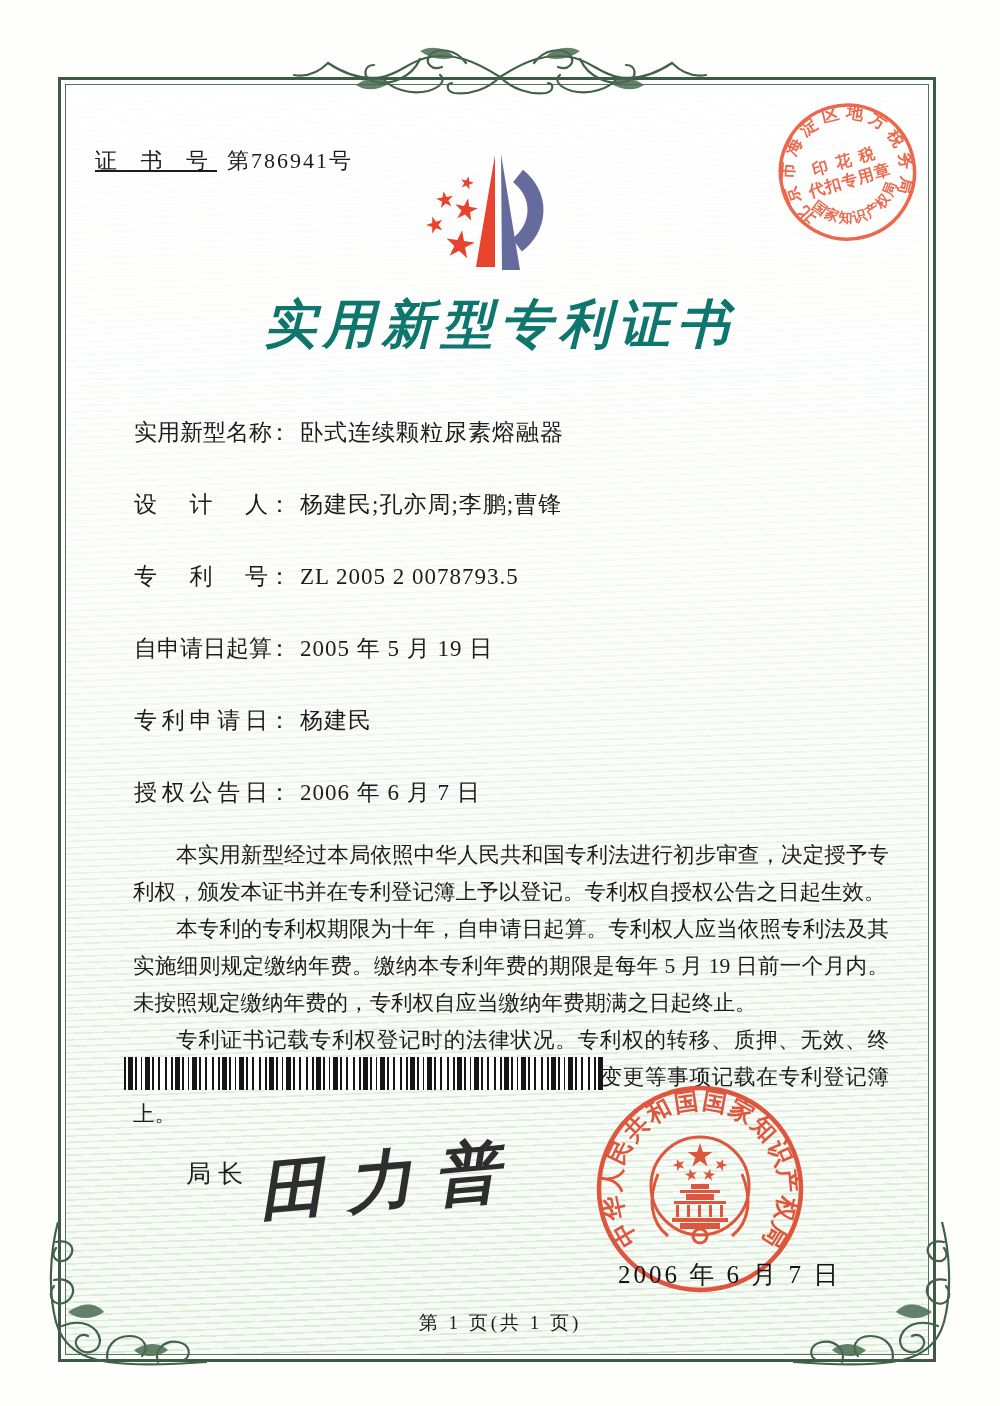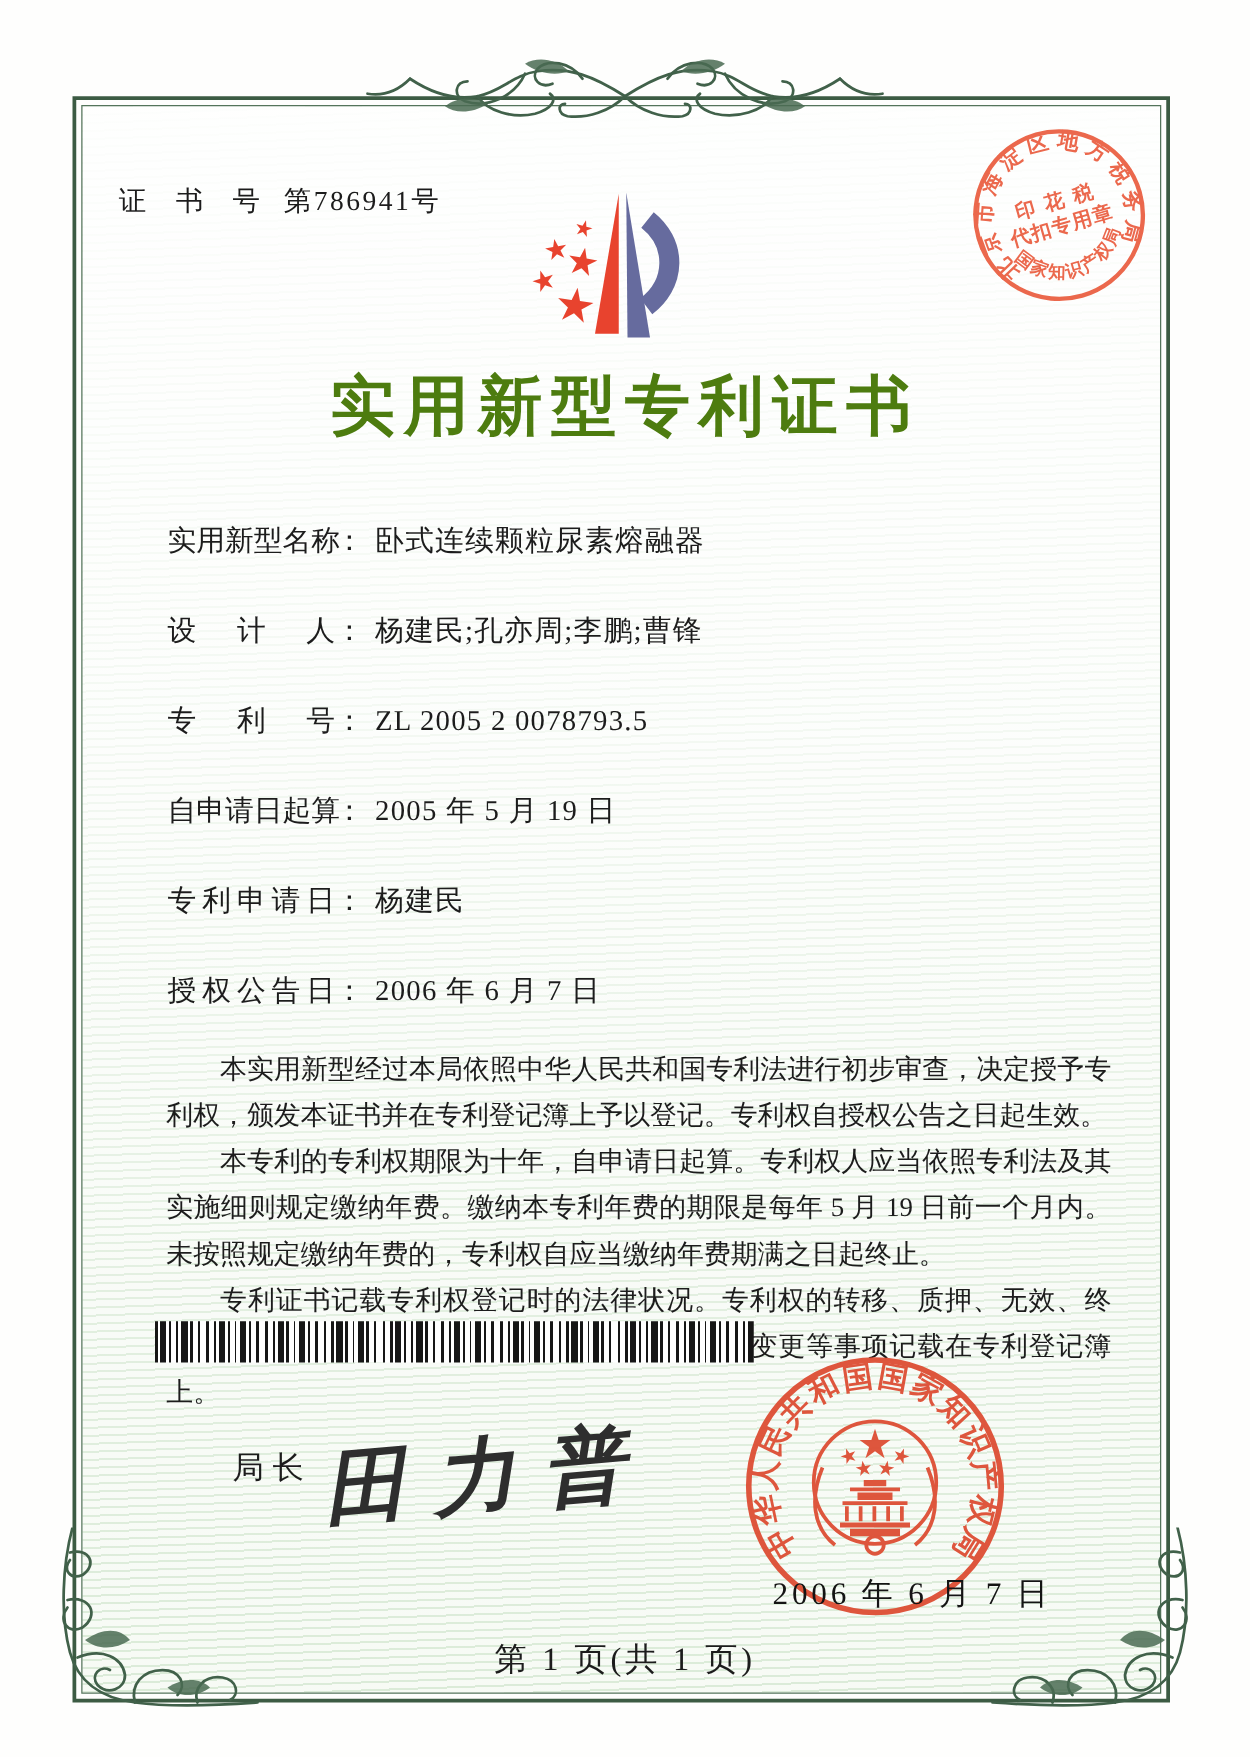--- a/index.html
+++ b/index.html
@@ -18,25 +18,25 @@
     border:1px solid #54745b;
     background:
       linear-gradient(180deg, rgba(255,255,255,0.95) 0%, rgba(255,255,255,0.70) 40%, rgba(255,255,255,0.28) 75%, rgba(255,255,255,0.10) 100%),
       repeating-linear-gradient(178deg,#d7e9d4 0 1.6px,#f6faf4 1.6px 6.4px);
   }
   .ornament{z-index:2;}
   .ornament svg{display:block;}
   
   .content{z-index:3;}
   .cert-no{left:95px;top:146px;font-size:22px;z-index:3;}
-  .cert-no .lab{letter-spacing:9px;margin-right:10px;}
+  .cert-no .lab{letter-spacing:9px;margin-right:10px;text-decoration:underline;}
   .cert-no .val{letter-spacing:2px;}
   .title{
     left:0;top:290px;width:1000px;text-align:center;z-index:3;
-    font-size:52px;font-weight:700;letter-spacing:7px;color:#4d7c0f;
+    font-size:52px;font-weight:700;letter-spacing:7px;color:#0f766e;font-style:italic;
   }
   .fields{left:134px;top:421px;z-index:3;}
   .field-row{font-size:23px;line-height:24px;margin-bottom:48px;white-space:nowrap;}
   .field-label{display:inline-block;width:134px;text-align-last:justify;text-align:justify;}
   .field-colon{display:inline-block;}
   .field-value{margin-left:9px;letter-spacing:1px;}
   .paras{left:133px;top:837px;width:756px;z-index:3;font-size:21.5px;line-height:37px;text-align:justify;}
   .paras p{margin:0;text-indent:2em;}
   
   .barcode{
@@ -51,21 +51,21 @@
   .sig-label{left:186px;top:1157px;font-size:25px;letter-spacing:7px;z-index:3;}
   .sig-name{
     left:258px;top:1136px;z-index:3;font-size:66px;font-style:italic;font-weight:600;
     letter-spacing:22px;color:#2e2e2e;transform:rotate(-5deg);
     font-family:"DejaVu Serif","Liberation Serif",serif;white-space:nowrap;
   }
   
   .tax-stamp{left:768px;top:92px;z-index:4;transform:rotate(-16deg);opacity:.92;}
   .seal{left:575px;top:1064px;z-index:4;opacity:.93;}
   .seal-date{left:618px;top:1258px;z-index:5;font-size:25px;letter-spacing:3px;color:#141414;white-space:nowrap;}
-  .footer{left:0;top:1310px;width:1000px;text-align:center;font-size:26px;letter-spacing:3px;z-index:3;}
+  .footer{left:0;top:1310px;width:1000px;text-align:center;font-size:19px;letter-spacing:3px;z-index:3;}
   .logo{left:398px;top:142px;z-index:3;}
 </style>
 </head>
 <body>
 
 <div class="page">
 
   <div class="abs frame">
     <div class="frame-inner"></div>
   </div>

